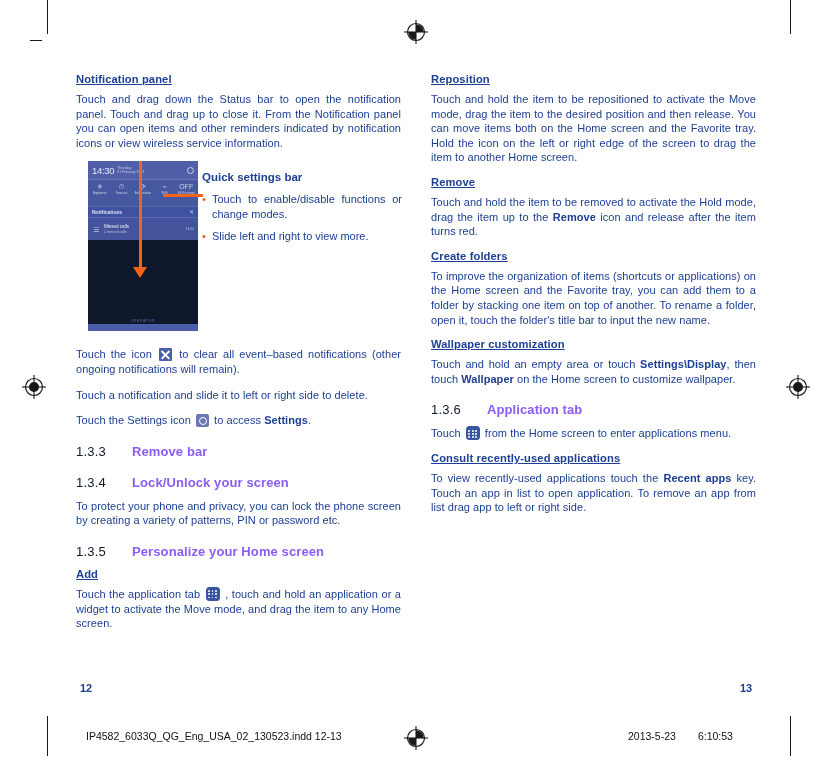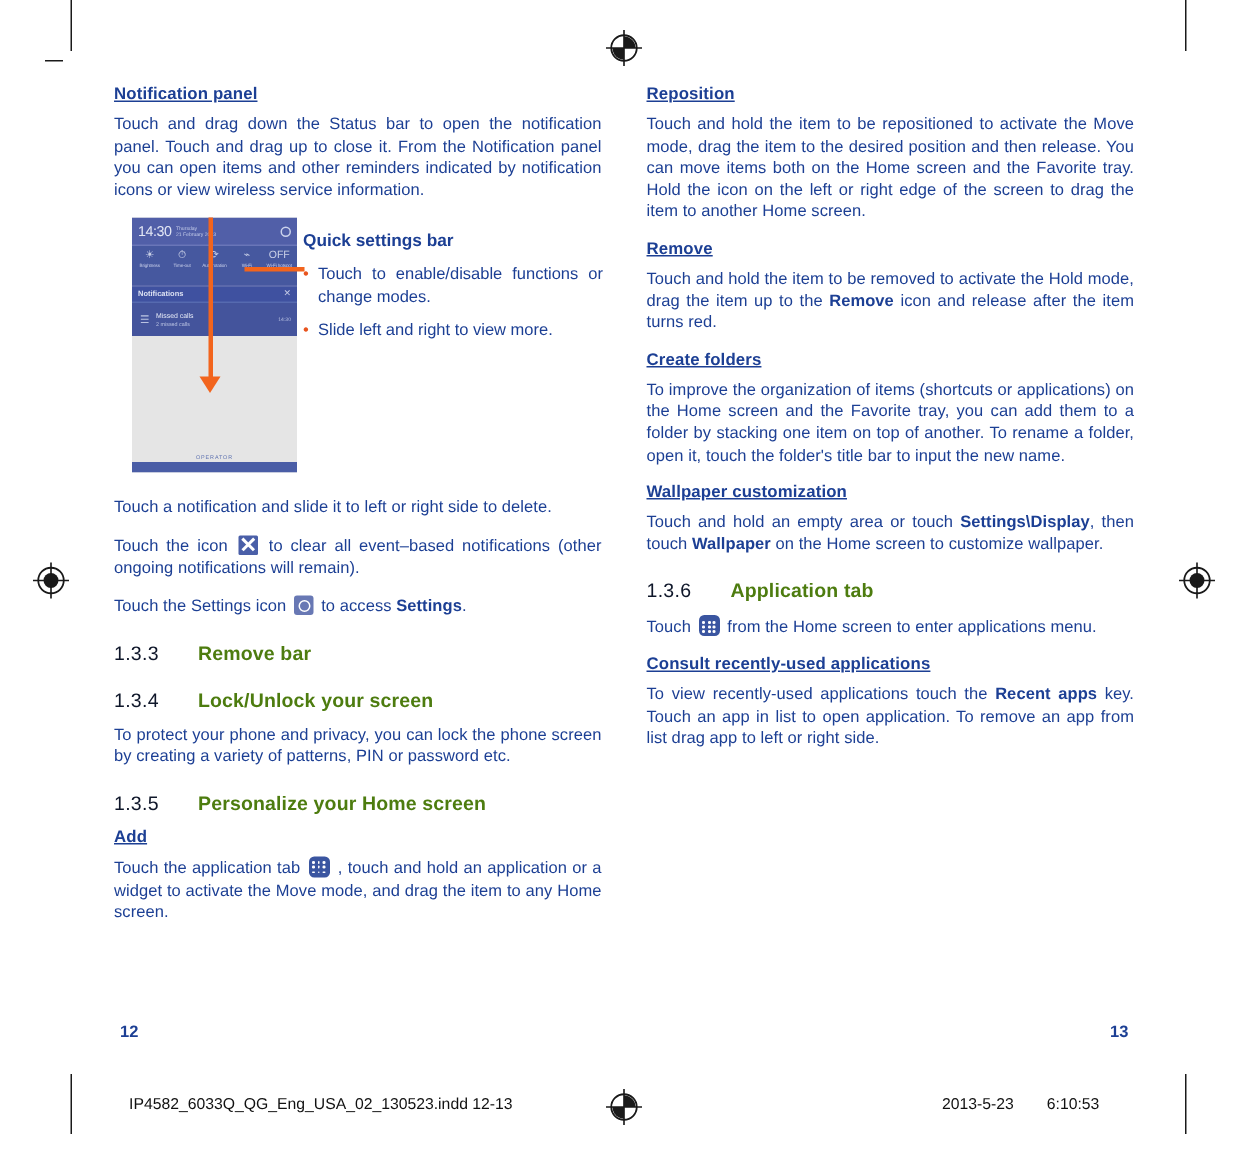--- a/index.html
+++ b/index.html
@@ -29,21 +29,21 @@
   
   .page {
     position: absolute;
     left: 0; top: 0;
     width: 832px;
     height: 773px;
   }
   .column {
     position: absolute;
     width: 325px;
-    top: 57px;
+    top: 73px;
   }
   .col-left  { left: 76px; }
   .col-right { left: 431px; }
 
   
   .sub-head {
     font-size: 11.2px;
     font-weight: bold;
     color: #1c3f94;
     text-decoration: underline;
@@ -69,21 +69,21 @@
     font-size: 13px;
     font-weight: normal;
     color: #0f172a;
     width: 56px;
     flex: 0 0 56px;
     letter-spacing: 0.2px;
   }
   .sec-title {
     font-size: 13px;
     font-weight: bold;
-    color: #4d7c0f;
+    color: #8b5cf6;
     letter-spacing: 0.1px;
   }
 
   
   .ico {
     display: inline-block;
     vertical-align: -3px;
     margin: 0 2px;
   }
   .ico-close {
@@ -144,21 +144,21 @@
     position: relative;
     margin: 2px 0 14px 12px;
     width: 114px;
     height: 172px;
   }
   .phone {
     position: absolute;
     left: 0; top: 0;
     width: 110px;
     height: 170px;
-    background: #e5e5e5;
+    background: #0f172a;
     overflow: hidden;
   }
   .ph-status {
     height: 19px;
     background: #515fa8;
     display: flex;
     align-items: center;
     padding: 0 4px;
     box-sizing: border-box;
     border-bottom: 1px solid #6a76b8;
@@ -448,27 +448,27 @@
       <div class="bullet-row">
         <span class="bullet-dot">•</span>
         <span class="bullet-text">Touch to enable/disable functions or change modes.</span>
       </div>
       <div class="bullet-row">
         <span class="bullet-dot">•</span>
         <span class="bullet-text">Slide left and right to view more.</span>
       </div>
     </div>
 
-    <p class="body" style="margin-top:2px">Touch a notification and slide it to left or right side to delete.</p>
-
     <p class="body">
       <span>Touch the icon</span>
       <span class="ico ico-close"></span>
       <span>to clear all event–based notifications (other ongoing notifications will remain).</span>
     </p>
+
+    <p class="body" style="margin-top:2px">Touch a notification and slide it to left or right side to delete.</p>
 
     <p class="body">
       <span>Touch the Settings icon</span>
       <span class="ico ico-gear"></span>
       <span>to access</span>
       <b>Settings</b><span>.</span>
     </p>
 
     <div class="sec-head">
       <span class="sec-num">1.3.3</span>

